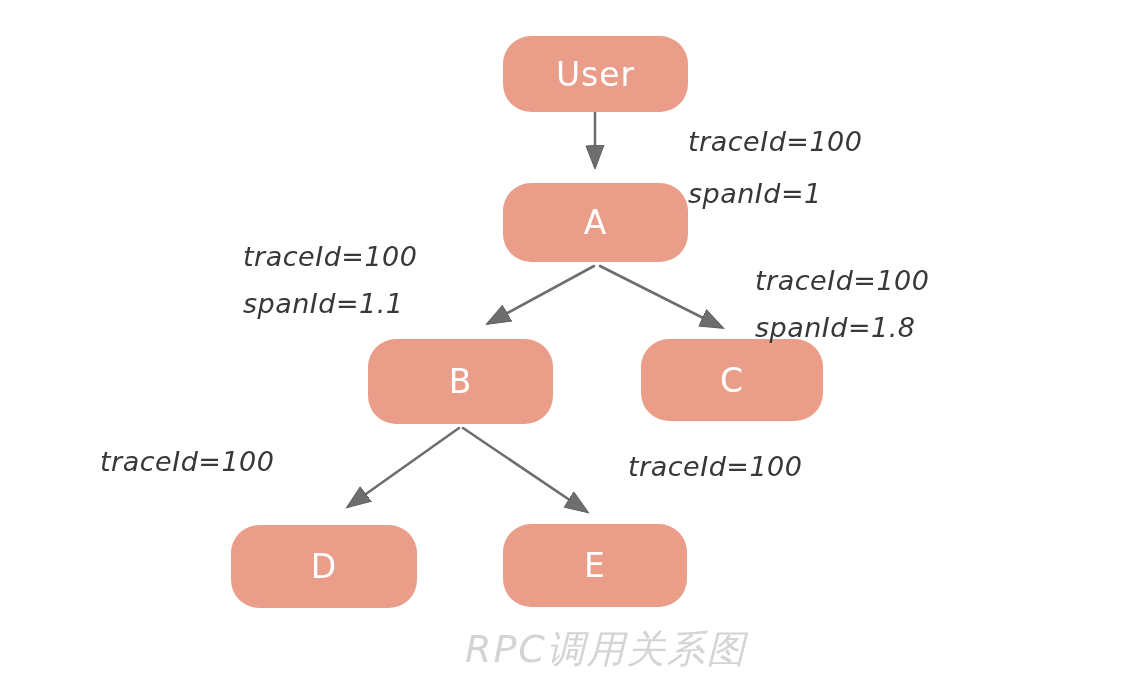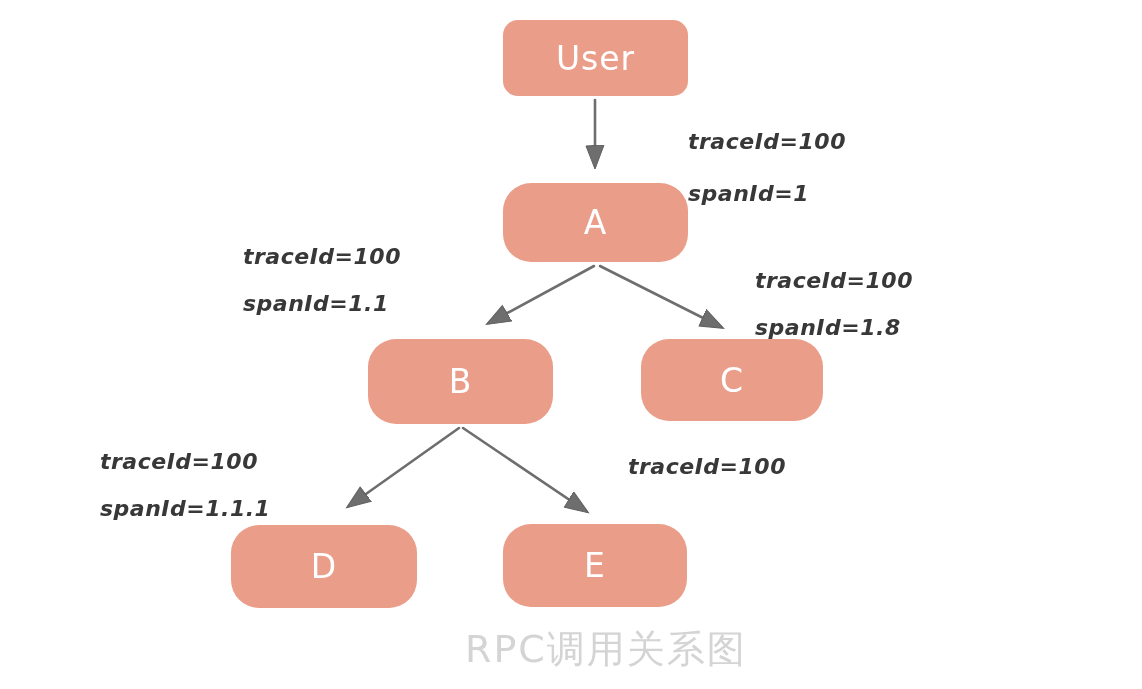--- a/index.html
+++ b/index.html
@@ -36,48 +36,49 @@
     position:absolute;
     background:var(--node-fill);
     border-radius:28px;
     display:flex;
     align-items:center;
     justify-content:center;
     color:var(--node-text);
     font-size:33px;
     letter-spacing:1px;
   }
-  .node-user{left:503px;top:20px;width:185px;height:76px;border-radius:15px;}
+  .node-user{left:503px;top:36px;width:185px;height:76px;}
   .node-a{left:503px;top:183px;width:185px;height:79px;}
   .node-b{left:368px;top:339px;width:185px;height:85px;}
   .node-c{left:641px;top:339px;width:182px;height:82px;}
   .node-d{left:231px;top:525px;width:186px;height:83px;}
   .node-e{left:503px;top:524px;width:184px;height:83px;}
   .annotation{
     position:absolute;
     color:var(--annotation-text);
-    font-size:22px;
+    font-size:27px;
     font-style:italic;
-    font-weight:700;
+    font-weight:400;
     line-height:47px;
     white-space:nowrap;
     letter-spacing:0.5px;
   }
   .ann-user-a{left:688px;top:116px;line-height:52px;}
   .ann-a-b{left:243px;top:233px;}
   .ann-a-c{left:755px;top:257px;}
   .ann-b-d{left:100px;top:438px;}
   .ann-b-e{left:628px;top:443px;}
   .diagram-title{
     position:absolute;
     left:465px;top:624px;
     color:var(--title-text);
     font-size:38px;
     letter-spacing:2px;
     white-space:nowrap;
+    font-style:italic;
   }
 </style>
 </head>
 <body>
 
 <div class="canvas">
 
   <svg class="edges" viewBox="0 0 1142 689">
     <defs>
       <marker id="arrowhead" markerUnits="userSpaceOnUse" markerWidth="26" markerHeight="22" refX="21" refY="10" orient="auto">
@@ -117,21 +118,20 @@
   <div class="annotation ann-a-b">
     <div>traceId=100</div>
     <div>spanId=1.1</div>
   </div>
   <div class="annotation ann-a-c">
     <div>traceId=100</div>
     <div>spanId=1.8</div>
   </div>
   <div class="annotation ann-b-d">
     <div>traceId=100</div>
-    <div>spanId=1.1.1</div>
   </div>
   <div class="annotation ann-b-e">
     <div>traceId=100</div>
   </div>
 
   <div class="diagram-title">RPC调用关系图</div>
 
 </div>
 
 </body></html>

